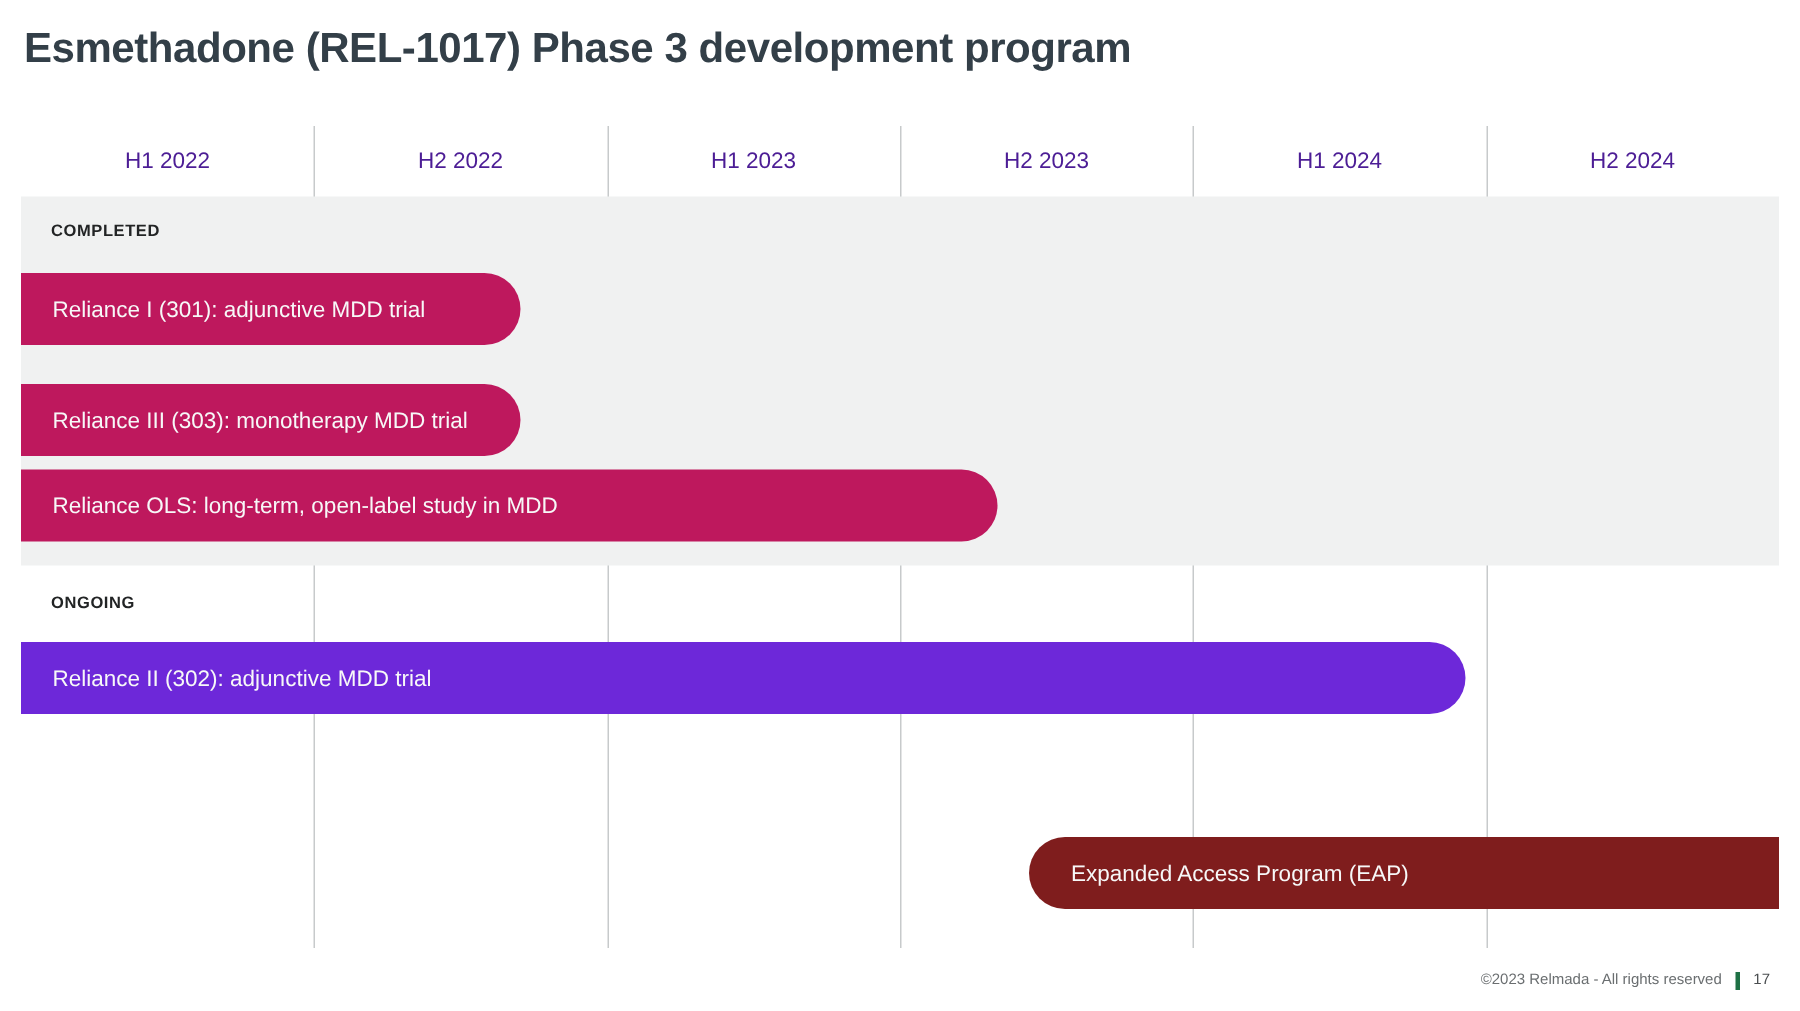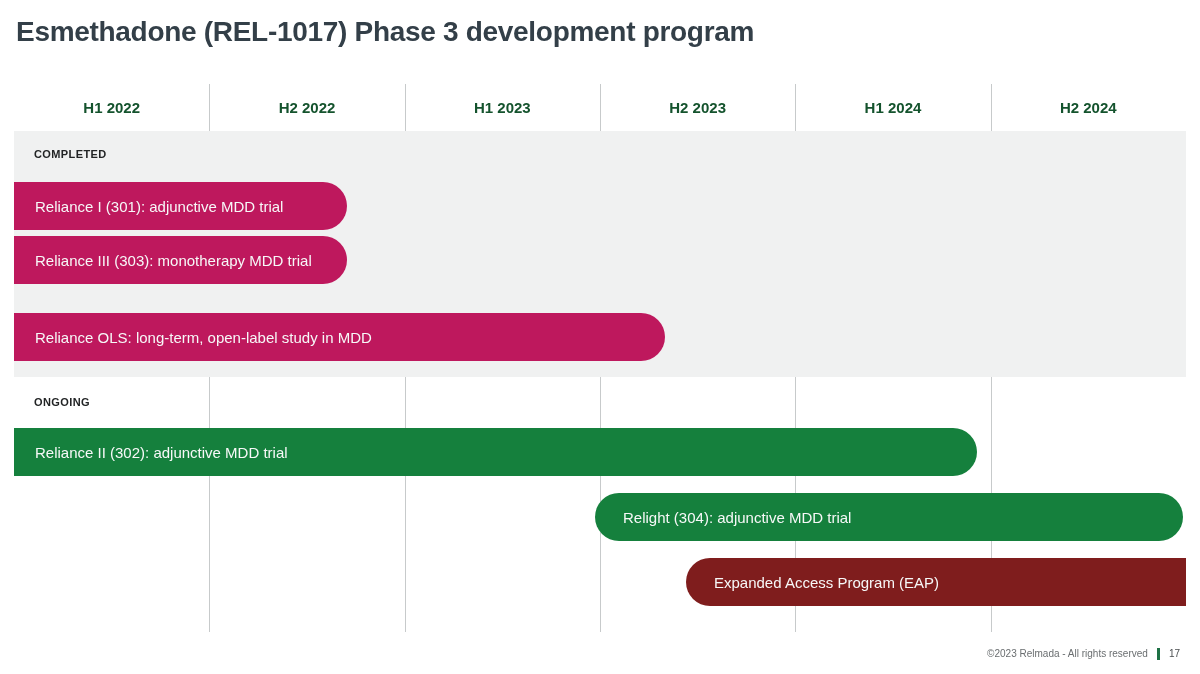--- a/index.html
+++ b/index.html
@@ -13,48 +13,48 @@
     font-size:28px; font-weight:bold; color:#333F48; letter-spacing:-0.3px;
   }
   .chart {
     position:absolute; left:14px; top:84px; width:1172px; height:548px;
   }
   .header-row {
     position:absolute; left:0; top:0; width:100%; height:47px; display:flex;
   }
   .header-cell {
     flex:1; display:flex; align-items:center; justify-content:center;
-    font-size:15px; font-weight:bold; color:#14532d;
+    font-size:15px; font-weight:normal; color:#4c1d95;
   }
   .gridline {
     position:absolute; top:0; bottom:0; width:1px; background:#c7cacb;
   }
   .gl1 { left:16.667%; } .gl2 { left:33.333%; } .gl3 { left:50%; }
   .gl4 { left:66.667%; } .gl5 { left:83.333%; }
   .section-completed-bg {
     position:absolute; left:0; top:47px; width:100%; height:246px; background:#f0f1f1;
   }
   .section-label {
     position:absolute; font-size:11px; font-weight:bold; color:#222425; letter-spacing:0.4px;
   }
   .label-completed { left:20px; top:64px; }
   .label-ongoing  { left:20px; top:312px; }
   .bar {
     position:absolute; height:48px; display:flex; align-items:center;
     font-size:15px; color:#f7f8f8; white-space:nowrap; overflow:hidden;
   }
   .bar-dark   { background:#be185d; }
-  .bar-orange { background:#15803d; }
+  .bar-orange { background:#6d28d9; }
   .bar-green  { background:#7f1d1d; }
   .cap-right { border-top-right-radius:24px; border-bottom-right-radius:24px; }
   .cap-left  { border-top-left-radius:24px;  border-bottom-left-radius:24px; }
   .pad-sq { padding-left:21px; }
   .pad-rd { padding-left:28px; }
   .bar-reliance1   { left:0;     top:98px;  width:333px; }
-  .bar-reliance3   { left:0;     top:152px; width:333px; }
+  .bar-reliance3   { left:0;     top:172px; width:333px; }
   .bar-relianceols { left:0;     top:229px; width:651px; }
   .bar-reliance2   { left:0;     top:344px; width:963px; }
   .bar-relight     { left:581px; top:409px; width:588px; }
   .bar-eap         { left:672px; top:474px; width:500px; }
   .footer {
     position:absolute; right:20px; top:648px;
     display:flex; align-items:flex-start; gap:9px;
     font-size:10px; color:#6a6e70;
   }
   .footer-sep {
@@ -97,23 +97,20 @@
     <div class="bar bar-dark cap-right pad-sq bar-reliance3">
       <span>Reliance III (303): monotherapy MDD trial</span>
     </div>
     <div class="bar bar-dark cap-right pad-sq bar-relianceols">
       <span>Reliance OLS: long-term, open-label study in MDD</span>
     </div>
 
     <div class="bar bar-orange cap-right pad-sq bar-reliance2">
       <span>Reliance II (302): adjunctive MDD trial</span>
     </div>
-    <div class="bar bar-orange cap-left cap-right pad-rd bar-relight">
-      <span>Relight (304): adjunctive MDD trial</span>
-    </div>
     <div class="bar bar-green cap-left pad-rd bar-eap">
       <span>Expanded Access Program (EAP)</span>
     </div>
 
   </div>
 
   <div class="footer">
     <span>©2023 Relmada - All rights reserved</span>
     <span class="footer-sep"></span>
     <span class="footer-page">17</span>

